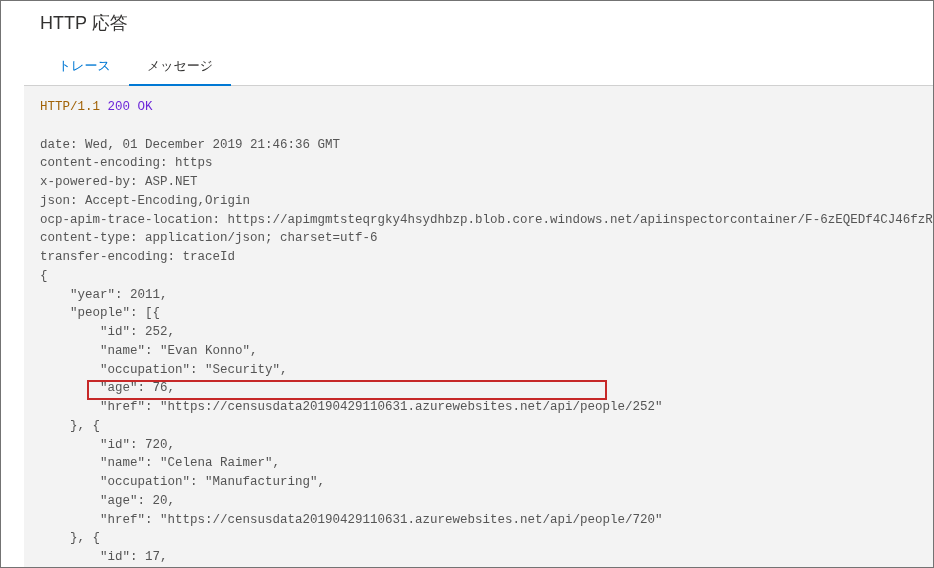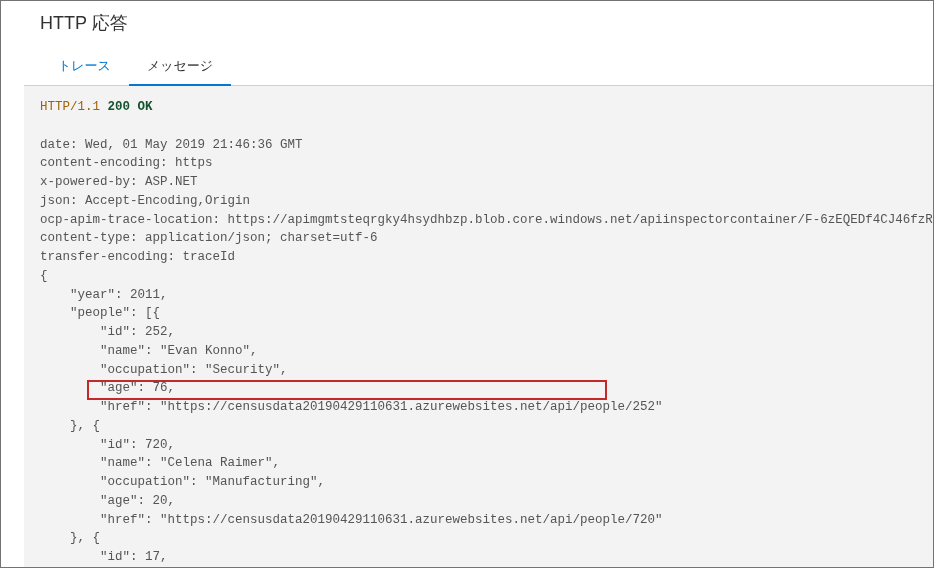--- a/index.html
+++ b/index.html
@@ -56,22 +56,22 @@
       font-family: 'Consolas', 'Courier New', monospace;
       font-size: 12.5px;
       line-height: 1.5;
       white-space: pre;
       color: #555;
       height: calc(568px - 80px);
       overflow: hidden;
       position: relative;
     }
     .status-ok {
-      color: #14532d;
-      font-weight: bold;
+      color: #6d28d9;
+      font-weight: normal;
     }
     .proto {
       color: #a16207;
     }
     .highlight-box {
       position: absolute;
       border: 2px solid #c62828;
       pointer-events: none;
     }
   </style>
@@ -79,21 +79,21 @@
 <body>
 
 <div class="panel">
   <div class="panel-title">HTTP 応答</div>
   <div class="tabs">
     <div class="tab inactive">トレース</div>
     <div class="tab active">メッセージ</div>
   </div>
   <div class="response-body"><span class="proto">HTTP/1.1</span> <span class="status-ok">200 OK</span>
 
-<span>date: Wed, 01 May 2019 21:46:36 GMT</span>
+<span>date: Wed, 01 December 2019 21:46:36 GMT</span>
 <span>content-encoding: https</span>
 <span>x-powered-by: ASP.NET</span>
 <span>json: Accept-Encoding,Origin</span>
 <span>ocp-apim-trace-location: https://apimgmtsteqrgky4hsydhbzp.blob.core.windows.net/apiinspectorcontainer/F-6zEQEDf4CJ46fzRi0CEw2-3?sv=2017-04-17&amp;sr=b&amp;sig=AGQRToTZ6HZE1TRjnrloGp89EuRFHhanoJTpnnuvbCw%3D&amp;se=2019-05-02T21%3A46%3A36Z&amp;sp=r&amp;traceId=59b827bda23f41a99a9f382240114549</span>
 <span>content-type: application/json; charset=utf-6</span>
 <span>transfer-encoding: traceId</span>
 <span>{</span>
 <span>    "year": 2011,</span>
 <span>    "people": [{</span>
 <span>        "id": 252,</span>

